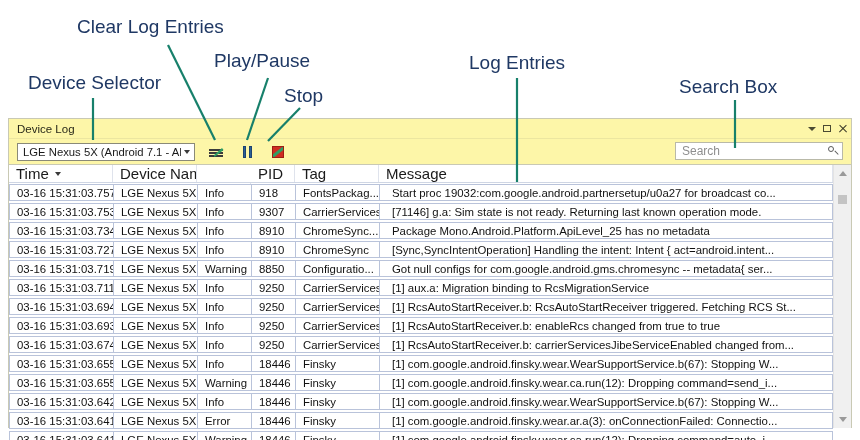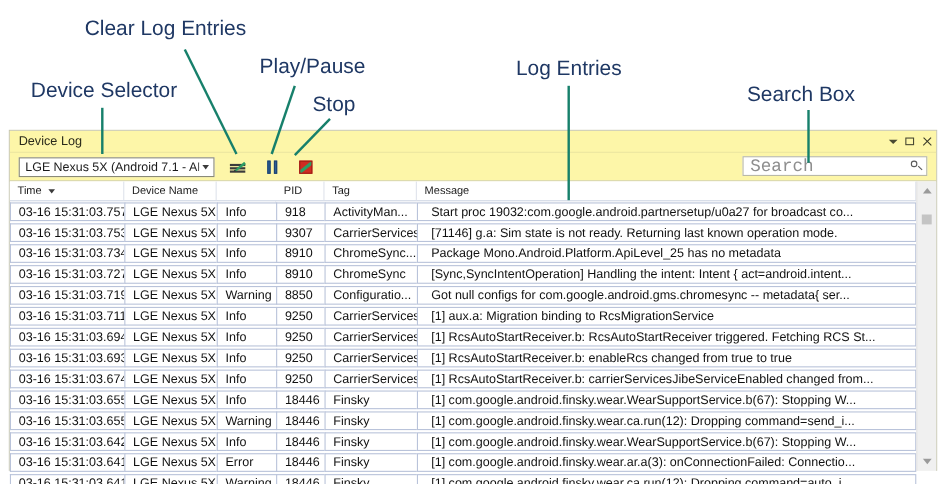--- a/index.html
+++ b/index.html
@@ -74,37 +74,37 @@
     content:"";position:absolute;left:-2px;top:3px;width:16px;height:3px;background:#2e9e64;
     transform:rotate(-38deg);
   }
 
   
   #searchbox{
     position:absolute;right:8px;top:3px;width:168px;height:18px;background:#ffffff;
     border:1px solid #b9b9a8;box-sizing:border-box;display:flex;align-items:center;
     padding:0 4px 0 6px;justify-content:space-between;
   }
-  #searchbox .sph{font-size:16px;color:#8e8e8e;font-family:Liberation Mono, monospace;}
+  #searchbox .sph{font-size:12px;color:#8e8e8e;}
   .ic-search{position:relative;width:11px;height:12px;flex:0 0 auto;}
   .ic-search u{
     position:absolute;left:1px;top:1px;width:6px;height:6px;border:1.3px solid #5a5a5a;
     border-radius:50%;box-sizing:border-box;text-decoration:none;
   }
   .ic-search s{
     position:absolute;left:6.5px;top:7px;width:4.5px;height:1.3px;background:#5a5a5a;
     transform:rotate(45deg);text-decoration:none;
   }
 
   
   #grid{position:relative;height:calc(100% - 45px);background:#ffffff;display:flex;}
   #gridmain{flex:1 1 auto;min-width:0;}
   #header{
     display:flex;height:17px;background:#ffffff;border-bottom:1px solid #cfd6e4;
-    align-items:center;font-size:10px;color:#1a1a1a;
+    align-items:center;font-size:15px;color:#1a1a1a;
   }
   #header .hc{
     padding-left:7px;box-sizing:border-box;white-space:nowrap;overflow:hidden;
     border-right:1px solid #dfe3ec;height:17px;line-height:17px;display:flex;align-items:center;
   }
   .sortcaret{
     width:0;height:0;border-left:3.5px solid transparent;border-right:3.5px solid transparent;
     border-top:4px solid #3a3a3a;margin-left:6px;
   }
   .row{display:flex;height:19px;align-items:stretch;}
@@ -141,21 +141,21 @@
   <line x1="168" y1="45" x2="215" y2="140" stroke="#17806b" stroke-width="2.2"></line>
   <line x1="93" y1="98" x2="93" y2="140" stroke="#17806b" stroke-width="2.2"></line>
   <line x1="268" y1="78" x2="247" y2="140" stroke="#17806b" stroke-width="2.2"></line>
   <line x1="300" y1="108" x2="268" y2="141" stroke="#17806b" stroke-width="2.2"></line>
   <line x1="517" y1="78" x2="517" y2="182" stroke="#17806b" stroke-width="2.2"></line>
   <line x1="735" y1="100" x2="735" y2="148" stroke="#17806b" stroke-width="2.2"></line>
 </svg>
 
 <div class="anno-label" style="left:77px;top:16px;">Clear Log Entries</div>
 <div class="anno-label" style="left:28px;top:72px;">Device Selector</div>
-<div class="anno-label" style="left:214px;top:50px;margin-left:22px;">Play/Pause</div>
+<div class="anno-label" style="left:214px;top:50px;">Play/Pause</div>
 <div class="anno-label" style="left:284px;top:85px;">Stop</div>
 <div class="anno-label" style="left:469px;top:52px;">Log Entries</div>
 <div class="anno-label" style="left:679px;top:76px;">Search Box</div>
 
 <div id="panel">
 
   <div id="titlebar">
     <div class="title">Device Log</div>
     <div id="winctl">
       <span class="ctl-caret"></span>
@@ -219,21 +219,21 @@
         <div class="hc col-tag">Tag</div>
         <div class="hc col-msg">Message</div>
       </div>
 
       <div id="rows">
           <div class="row">
             <div class="c col-time">03-16 15:31:03.757</div>
             <div class="c col-dev">LGE Nexus 5X</div>
             <div class="c col-type">Info</div>
             <div class="c col-pid">918</div>
-            <div class="c col-tag">ActivityMan...</div>
+            <div class="c col-tag">FontsPackag...</div>
             <div class="c col-msg last">Start proc 19032:com.google.android.partnersetup/u0a27 for broadcast co...</div>
           </div>
           <div class="row">
             <div class="c col-time">03-16 15:31:03.753</div>
             <div class="c col-dev">LGE Nexus 5X</div>
             <div class="c col-type">Info</div>
             <div class="c col-pid">9307</div>
             <div class="c col-tag">CarrierServices</div>
             <div class="c col-msg last">[71146] g.a: Sim state is not ready. Returning last known operation mode.</div>
           </div>

